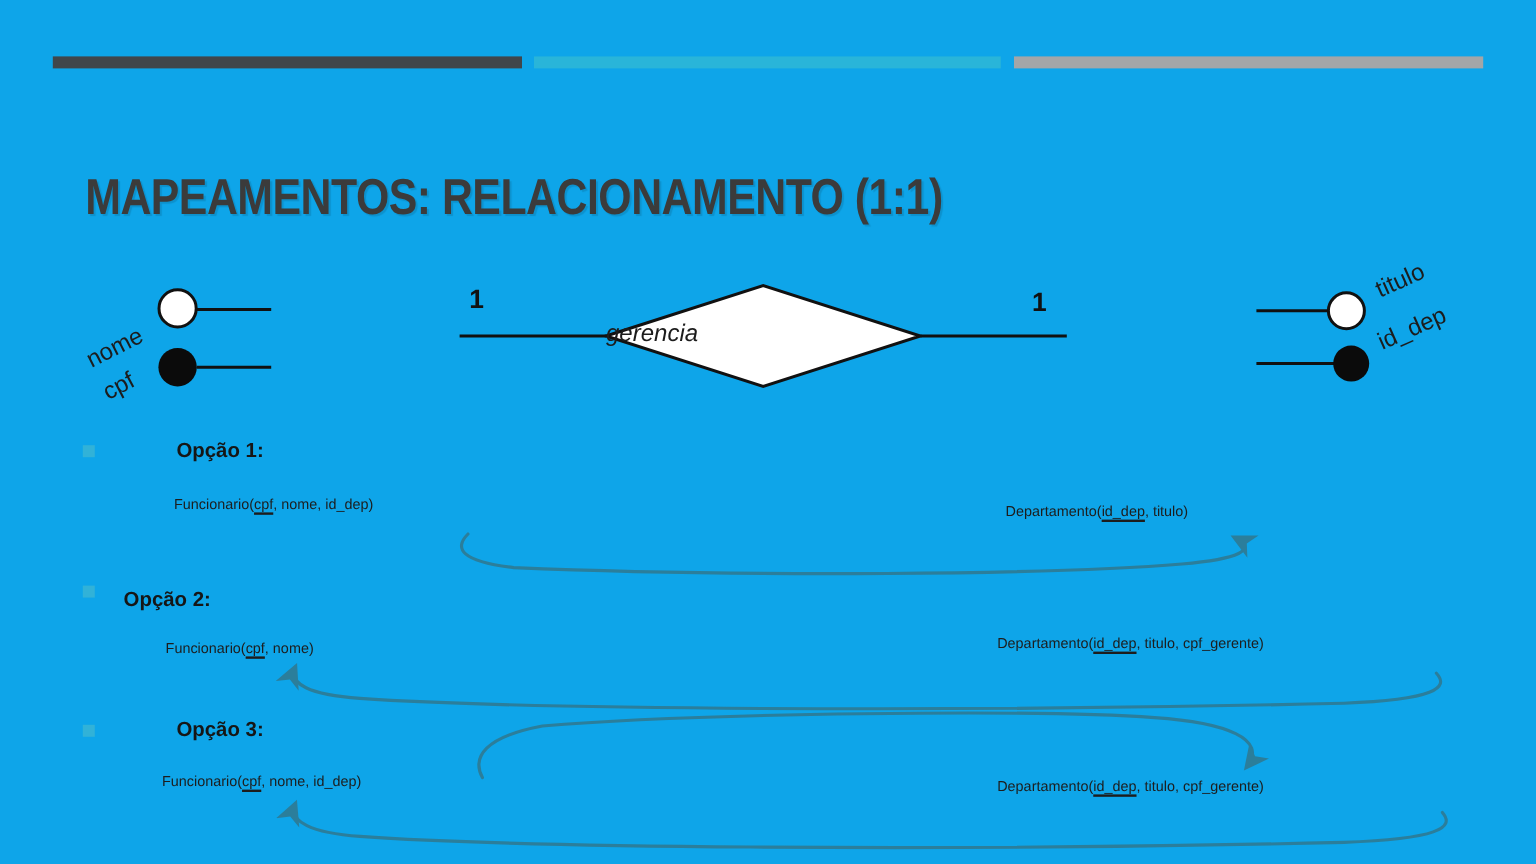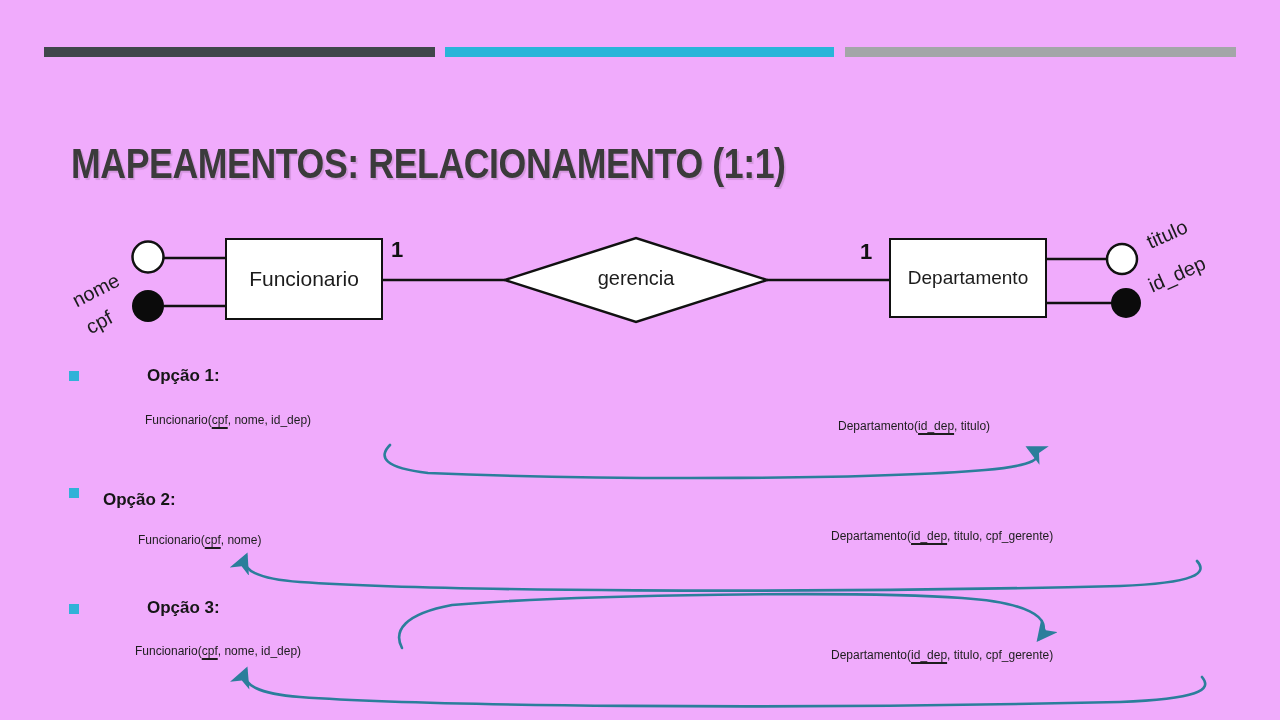--- a/index.html
+++ b/index.html
@@ -1,17 +1,17 @@
 <!DOCTYPE html>
 <html><head>
 <meta charset="utf-8">
 <style>
   html,body{margin:0;padding:0;background:#888;}
   .slide{
-    position:relative;width:1280px;height:720px;background:#f0abfc;
+    position:relative;width:1280px;height:720px;background:#0ea5e9;
     font-family:"Liberation Sans", sans-serif;overflow:hidden;margin:0 auto;
   }
   
   .bar{position:absolute;top:47px;height:10px;}
   .bar-dark{left:44px;width:391px;background:#40464b;}
   .bar-cyan{left:445px;width:389px;background:#29b5d9;}
   .bar-gray{left:845px;width:391px;background:#a3a6a8;}
   
   .title{
     position:absolute;left:71px;top:112px;
@@ -24,21 +24,21 @@
   svg.canvas{position:absolute;left:0;top:0;z-index:1;}
   .entity{
     position:absolute;z-index:2;background:#fff;border:2.5px solid #111;
     display:flex;align-items:center;justify-content:center;
     font-size:21px;color:#1c1c1c;box-sizing:border-box;
   }
   .entity-left{left:225px;top:238px;width:158px;height:82px;}
   .entity-right{left:889px;top:238px;width:158px;height:80px;font-size:19px;}
   .diamond-label{
     position:absolute;z-index:2;left:505px;top:267px;width:262px;
-    text-align:center;font-size:20px;color:#1c1c1c;
+    font-size:20px;color:#1c1c1c;font-style:italic;
   }
   .card{
     position:absolute;z-index:2;font-size:22px;font-weight:bold;color:#111;
   }
   .card-left{left:391px;top:237px;}
   .card-right{left:860px;top:239px;}
   .attr{
     position:absolute;z-index:2;font-size:20px;color:#1c1c1c;white-space:nowrap;
   }
   .attr-nome{left:71px;top:279px;transform:rotate(-27deg);}
@@ -97,26 +97,20 @@
     <circle cx="1126" cy="303" r="15" fill="#0b0b0b"></circle>
 
     <g stroke="#2b7e9b" stroke-width="2.6" fill="none" stroke-linecap="round">
       <path d="M 390 445 C 378 457, 384 468, 428 473 C 620 481, 880 479, 985 470 C 1032 466, 1049 458, 1029 448" marker-end="url(#ah)"></path>
       <path d="M 1197 561 C 1208 573, 1196 583, 1120 586 C 790 594, 430 591, 300 582 C 258 579, 240 570, 246 556" marker-end="url(#ah)"></path>
       <path d="M 402 648 C 393 631, 404 614, 452 605 C 580 594, 865 591, 962 598 C 1022 602, 1057 616, 1039 639" marker-end="url(#ah)"></path>
       <path d="M 1202 677 C 1213 690, 1198 699, 1120 702 C 770 710, 425 706, 300 697 C 260 694, 240 685, 246 670" marker-end="url(#ah)"></path>
     </g>
   </svg>
 
-  <div class="entity entity-left">
-    <span>Funcionario</span>
-  </div>
-  <div class="entity entity-right">
-    <span>Departamento</span>
-  </div>
 
   <div class="diamond-label">gerencia</div>
   <div class="card card-left">1</div>
   <div class="card card-right">1</div>
 
   <div class="attr attr-nome">nome</div>
   <div class="attr attr-cpf">cpf</div>
   <div class="attr attr-titulo">titulo</div>
   <div class="attr attr-iddep">id_dep</div>
 

